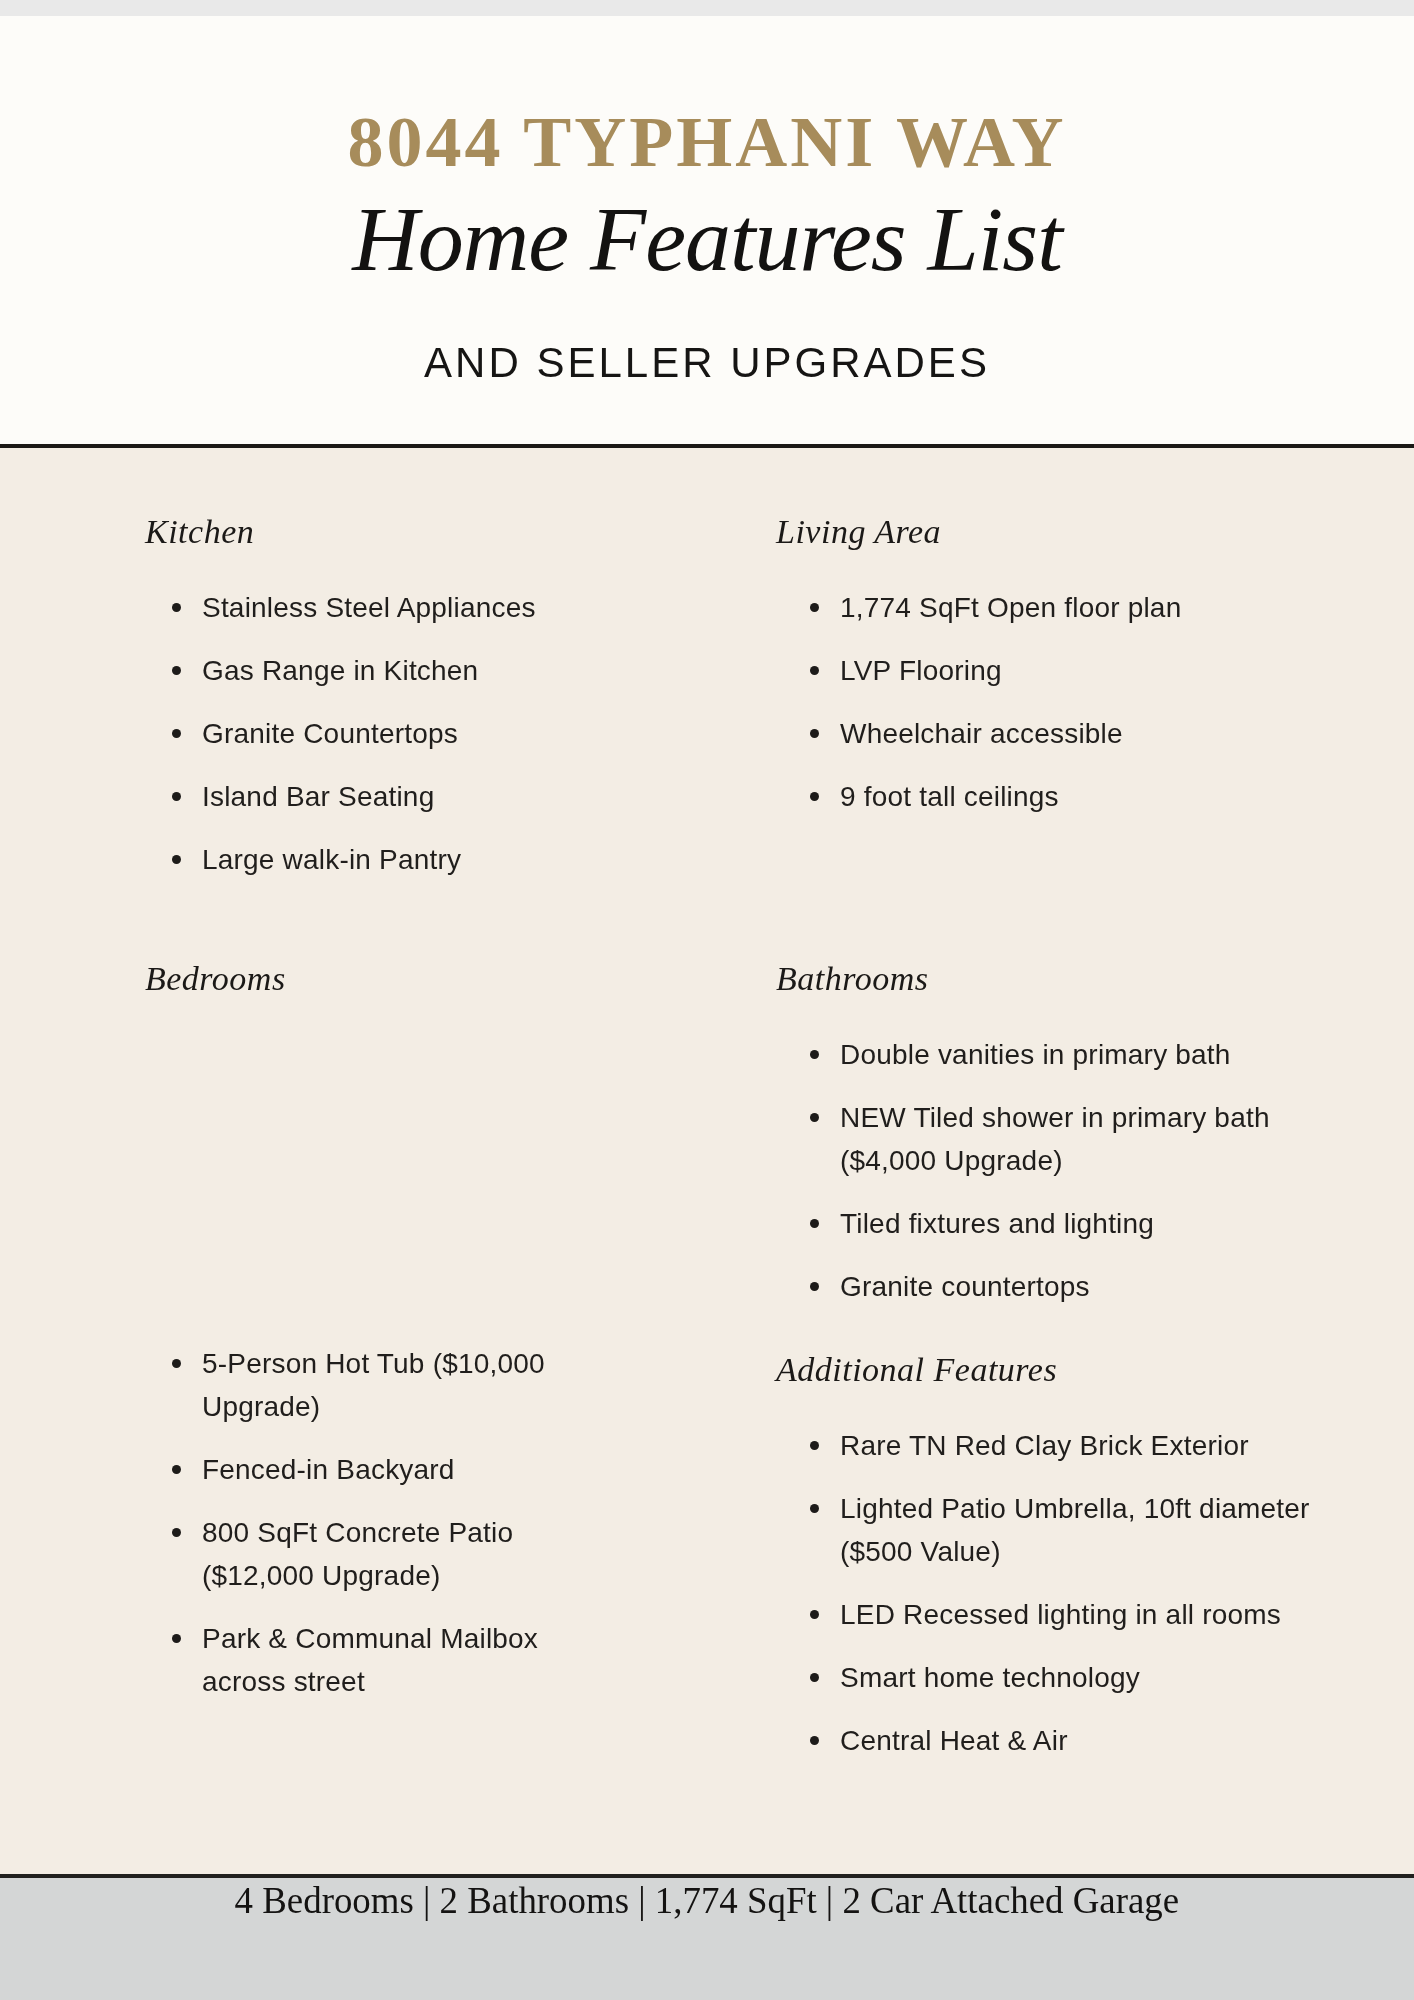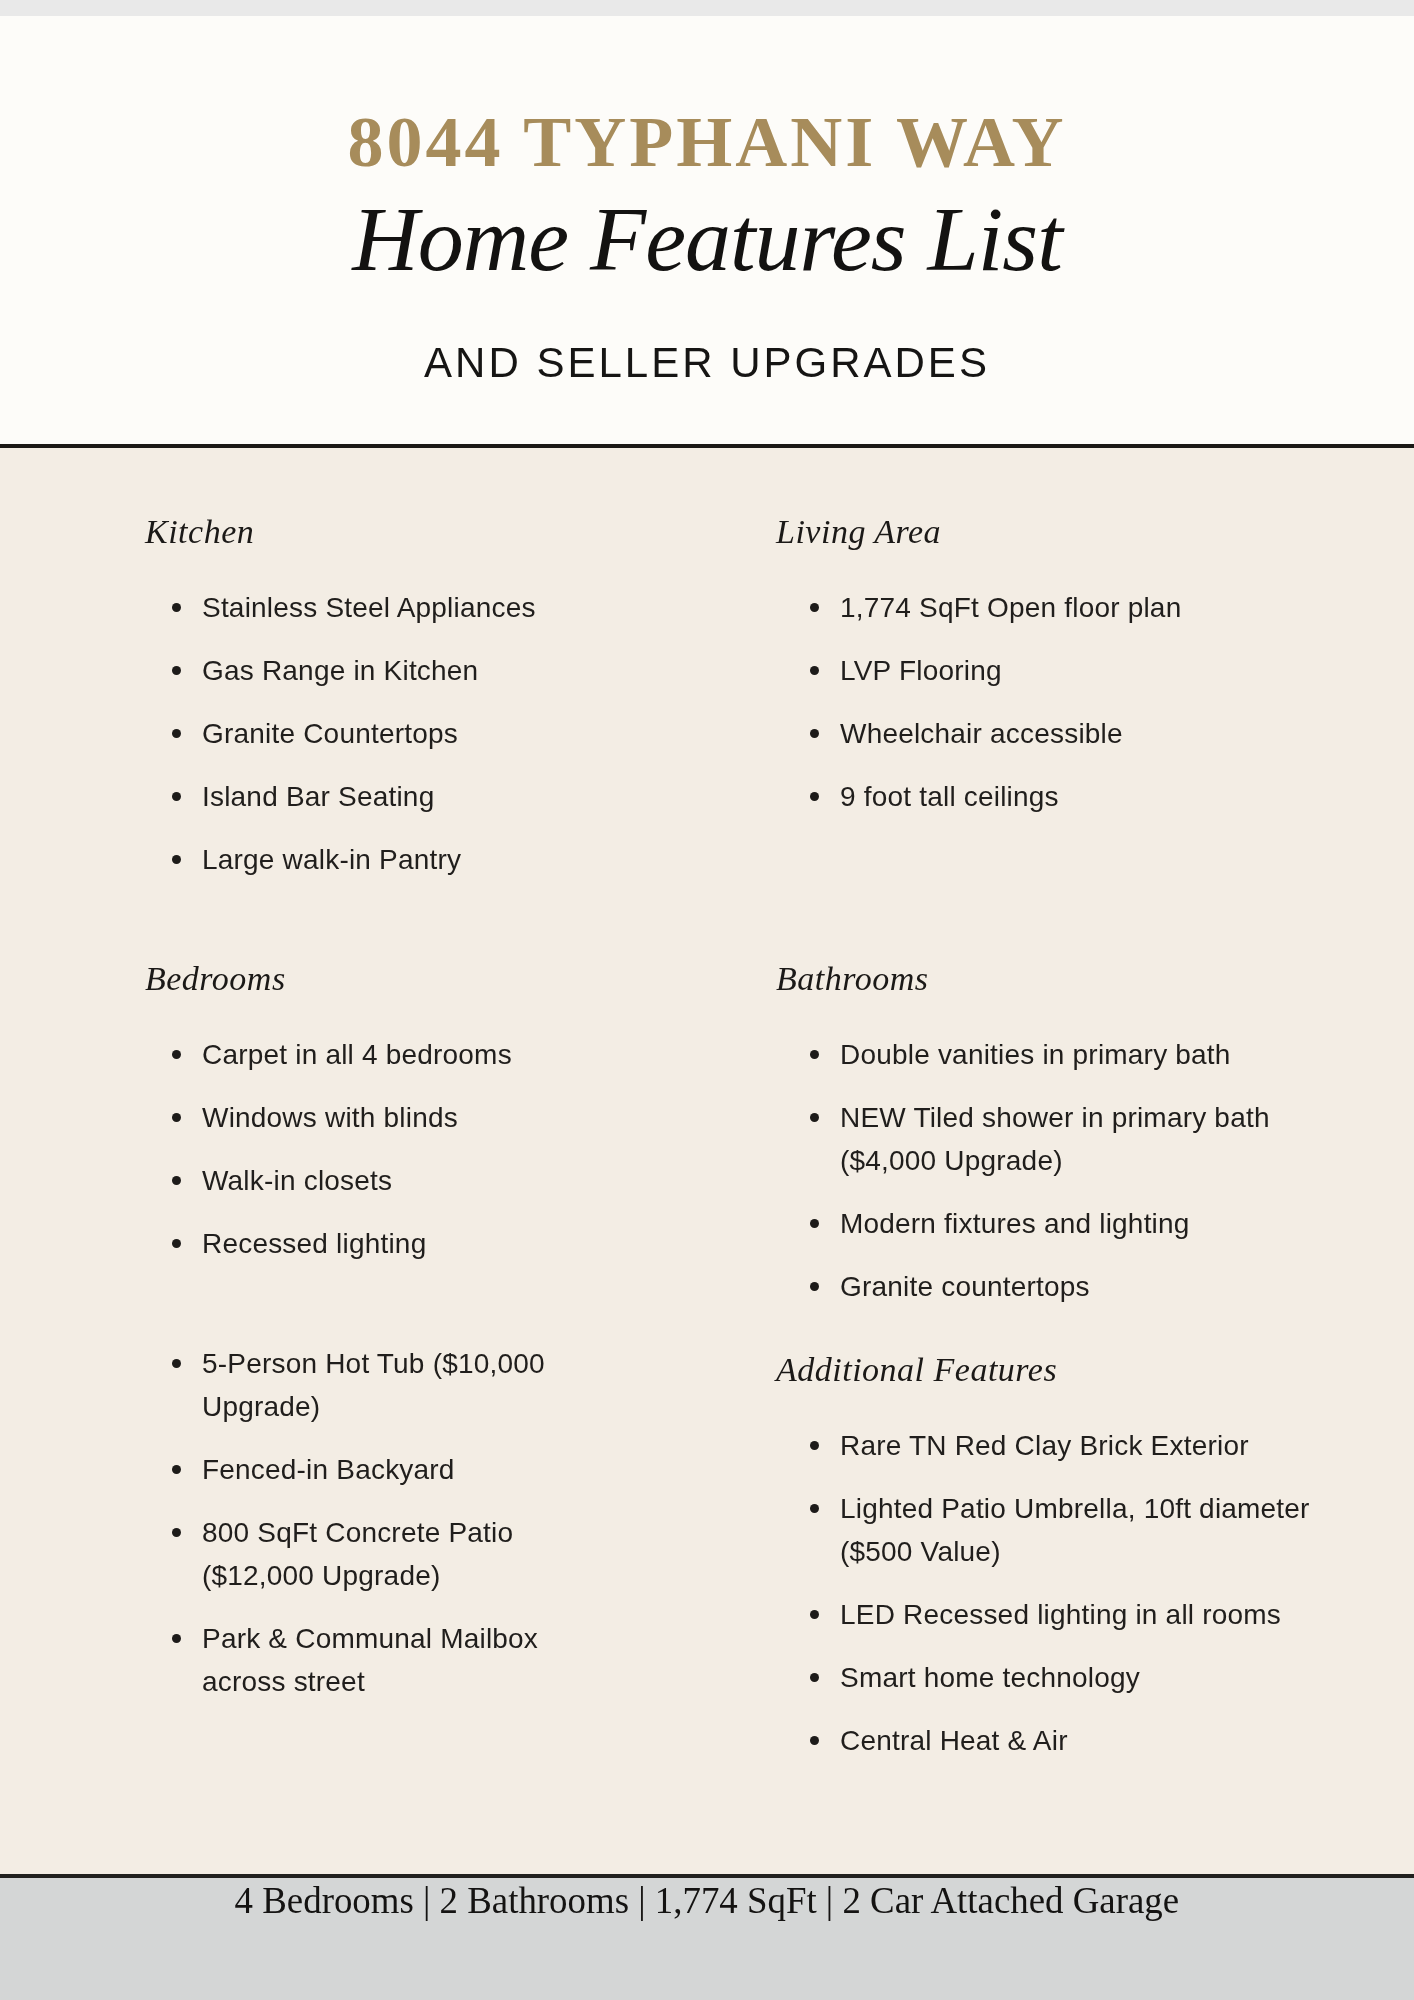--- a/index.html
+++ b/index.html
@@ -138,35 +138,29 @@
       <ul class="items">
           <li>1,774 SqFt Open floor plan</li>
           <li>LVP Flooring</li>
           <li>Wheelchair accessible</li>
           <li>9 foot tall ceilings</li>
         </ul>
     </section>
 
     <section class="sec col-left row2">
       <h2 class="sec-title">Bedrooms</h2>
-      <ul class="items">
-          <li>Carpet in all 4 bedrooms</li>
-          <li>Windows with blinds</li>
-          <li>Walk-in closets</li>
-          <li>Recessed lighting</li>
-        </ul>
     </section>
 
     <section class="sec col-right row2">
       <h2 class="sec-title">Bathrooms</h2>
       <ul class="items">
           <li>Double vanities in primary bath</li>
           <li>NEW Tiled shower in primary bath
 ($4,000 Upgrade)</li>
-          <li>Modern fixtures and lighting</li>
+          <li>Tiled fixtures and lighting</li>
           <li>Granite countertops</li>
         </ul>
     </section>
 
     <section class="sec col-left row3">
       <ul class="items">
           <li>5-Person Hot Tub ($10,000
 Upgrade)</li>
           <li>Fenced-in Backyard</li>
           <li>800 SqFt Concrete Patio

